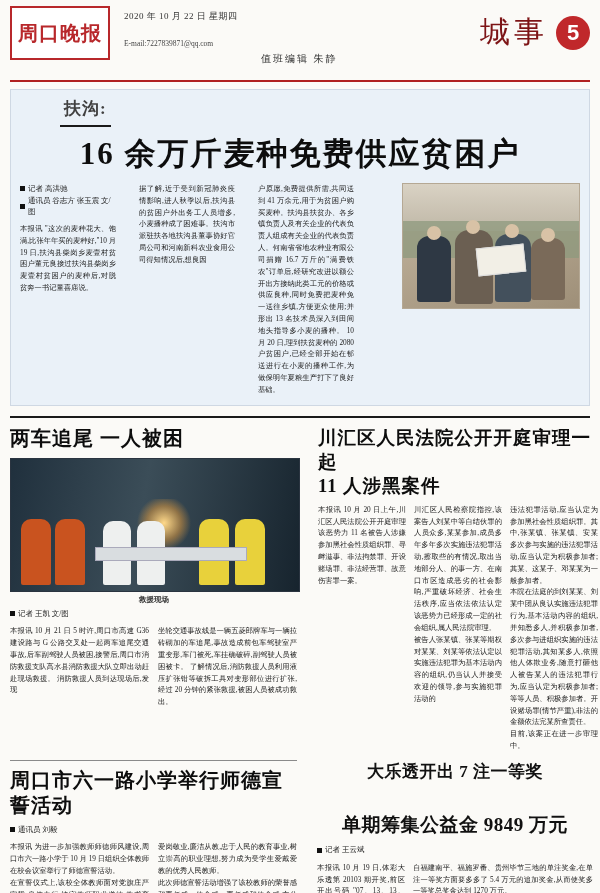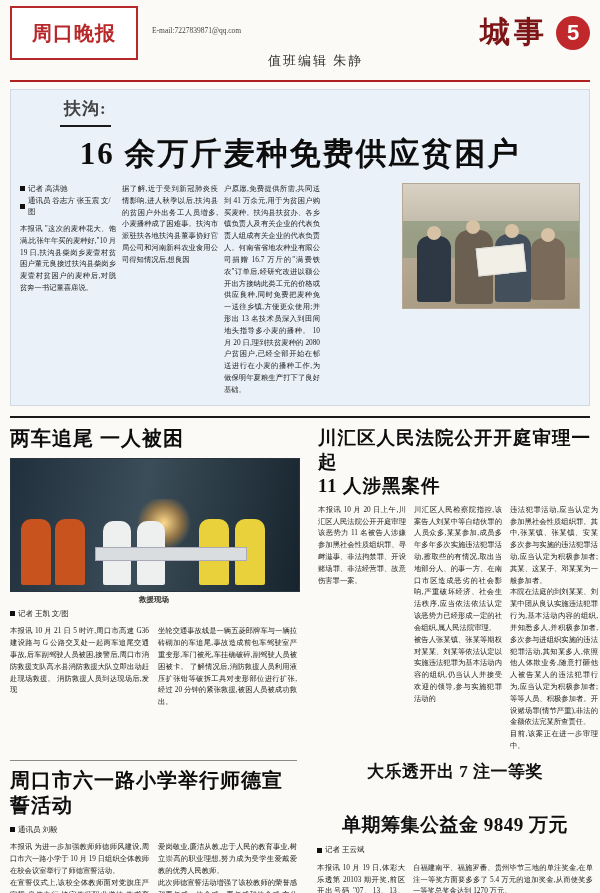--- a/index.html
+++ b/index.html
@@ -7,36 +7,36 @@
     width:600px;height:893px;
     background:#fbfaf7;
     font-family:"Liberation Serif", serif;
     color:#111;
     overflow:hidden;
   }
   .page{position:relative;width:600px;height:893px;box-sizing:border-box;padding:6px 10px 0 10px;}
 
   
   .masthead{display:flex;align-items:flex-start;height:74px;border-bottom:2px solid #b02020;position:relative;}
-  .logo-box{width:128px;height:54px;border:2px solid #b8282b;box-sizing:border-box;display:flex;align-items:center;justify-content:center;background:#fff;}
+  .logo-box{width:100px;height:54px;border:2px solid #b8282b;box-sizing:border-box;display:flex;align-items:center;justify-content:center;background:#fff;}
   .logo-text{font-family:"Liberation Serif", serif;font-size:20px;font-weight:bold;color:#b8282b;letter-spacing:1px;}
   .mast-mid{flex:1;padding-left:14px;padding-top:4px;}
   .mast-date{font-size:9px;color:#333;letter-spacing:.5px;}
   .mast-sub{font-size:7.5px;color:#444;margin-top:16px;}
-  .mast-editors{position:absolute;left:258px;top:46px;font-size:13px;color:#333;letter-spacing:2px;}
+  .mast-editors{position:absolute;left:251px;top:46px;font-size:10px;color:#333;letter-spacing:2px;}
   .mast-right{display:flex;align-items:center;gap:8px;padding-top:6px;}
-  .sec-title{font-family:"Liberation Serif", serif;font-size:30px;font-weight:bold;color:#7d1416;letter-spacing:4px;}
+  .sec-title{font-family:"Liberation Serif", serif;font-size:30px;font-weight:normal;color:#7d1416;letter-spacing:4px;}
   .page-badge{width:34px;height:34px;border-radius:50%;background:#c0282b;color:#fff;font-size:22px;font-weight:bold;display:flex;align-items:center;justify-content:center;font-family:"Liberation Sans",sans-serif;}
 
   
   .lead{margin-top:7px;border:1px solid #cfd8e3;background:#eaf1f8;padding:7px 9px 9px 9px;position:relative;}
   .lead-kicker{font-size:17px;font-weight:bold;color:#404040;letter-spacing:1px;border-bottom:2px solid #1a1a1a;display:inline-block;padding:0 4px 5px 4px;margin-left:40px;}
   .lead-head{font-size:31px;font-weight:bold;letter-spacing:2px;text-align:center;margin:6px 0 8px 0;color:#0d0d0d;}
   .lead-body{display:flex;gap:9px;}
-  .lead-cols{display:flex;gap:6px;flex:1;}
+  .lead-cols{display:flex;gap:23px;flex:1;}
   .lead-byline{font-size:7.5px;color:#222;line-height:1.55;}
   .bl{display:flex;gap:3px;align-items:center;}
   .sq{width:5px;height:5px;background:#111;display:inline-block;}
   .col{width:96px;font-size:7.3px;line-height:1.62;text-align:justify;color:#1a1a1a;}
   .photo{width:176px;height:124px;background:linear-gradient(160deg,#c7b9a3,#9e8f78);position:relative;overflow:hidden;border:1px solid #b5a894;}
   .photo .sky{position:absolute;left:0;top:0;right:0;height:38%;background:linear-gradient(#d9d2c4,#bfb7a6);}
   .photo .wall{position:absolute;left:0;top:30%;right:0;height:30%;background:#8d9a7e;opacity:.75;}
   .photo .p1{position:absolute;left:14px;bottom:6px;width:34px;height:66px;background:#2e3844;border-radius:12px 12px 3px 3px;}
   .photo .p2{position:absolute;left:52px;bottom:4px;width:38px;height:74px;background:#6b5f52;border-radius:14px 14px 3px 3px;}
   .photo .p3{position:absolute;left:92px;bottom:6px;width:36px;height:68px;background:#43505c;border-radius:13px 13px 3px 3px;}
@@ -83,20 +83,21 @@
 </head>
 <body>
 
 <div class="page">
 
   <div class="masthead">
     <div class="logo-box">
       <span class="logo-text">周口晚报</span>
     </div>
     <div class="mast-mid">
+      <div class="mast-date">2020 年 10 月 22 日  星期四</div>
       <div class="mast-sub">E-mail:7227839871@qq.com</div>
     </div>
     <div class="mast-editors">值班编辑   朱静</div>
     <div class="mast-right">
       <span class="sec-title">城事</span>
       <span class="page-badge">5</span>
     </div>
   </div>
 
   <div class="lead">

